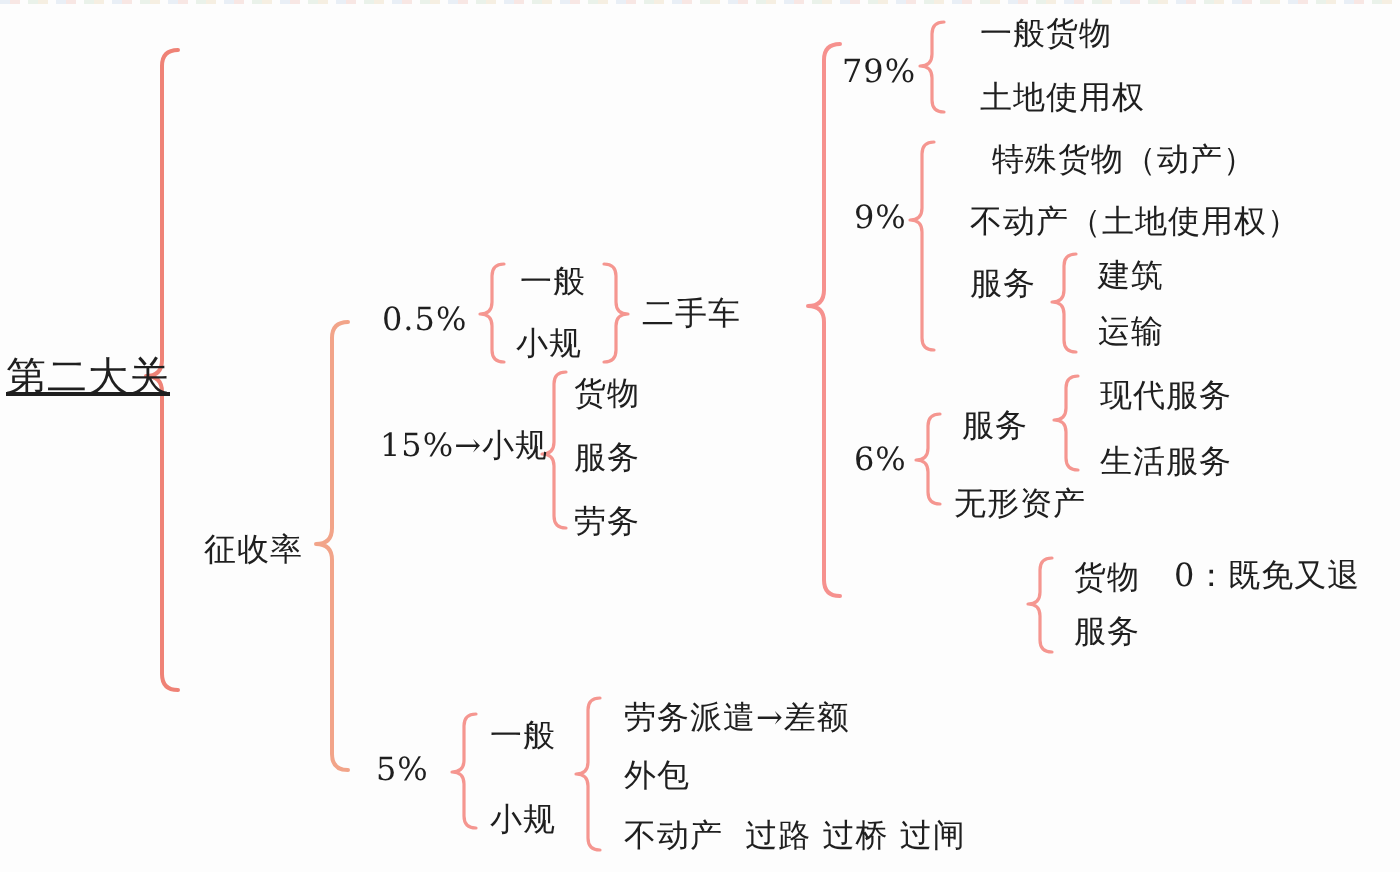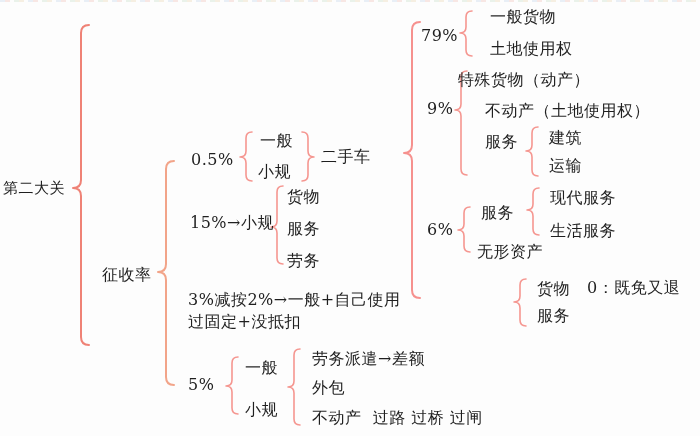--- a/index.html
+++ b/index.html
@@ -14,21 +14,21 @@
     background:repeating-linear-gradient(90deg,
       #e9eff6 0 5px,#f8e7e4 5px 10px,#fdfdfd 10px 14px,
       #eaf2ea 14px 19px,#f6efe2 19px 24px,#fdfdfd 24px 28px);
   }
   .braces{position:absolute;left:0;top:0;}
   .braces path{fill:none;stroke-linecap:round;stroke-linejoin:round;}
   .t{
     position:absolute;color:#1f1f1f;font-size:16px;line-height:18px;
     white-space:pre;letter-spacing:0.5px;text-align:right;
   }
-  .t.root{font-size:15px;}
+  .t.root{font-size:20px;text-decoration:underline;}
 </style>
 </head>
 <body>
 
 <div class="canvas">
 
   <div class="topline"></div>
 
   <svg class="braces" width="700" height="436" viewBox="0 0 700 436">
     <path stroke-width="2" d="M89,25 Q81,25 81,33 L81,180 Q81,188 73,188 Q81,188 81,196 L81,337 Q81,345 89,345" stroke="#ef8276"></path>
@@ -48,21 +48,21 @@
   </svg>
 
   <div class="t root" style="left:3px;top:179px">第二大关</div>
 
 
   <div class="t" style="left:421px;top:27px">79%</div>
   <div class="t" style="left:490px;top:8px">一般货物</div>
   <div class="t" style="left:490px;top:40px">土地使用权</div>
 
   <div class="t" style="left:427px;top:100px">9%</div>
-  <div class="t" style="left:458px;top:71px">特殊货物（动产）</div>
+  <div class="t" style="left:496px;top:71px">特殊货物（动产）</div>
   <div class="t" style="left:485px;top:102px">不动产（土地使用权）</div>
   <div class="t" style="left:485px;top:133px">服务</div>
   <div class="t" style="left:549px;top:129px">建筑</div>
   <div class="t" style="left:549px;top:157px">运输</div>
 
   <div class="t" style="left:427px;top:221px">6%</div>
   <div class="t" style="left:481px;top:204px">服务</div>
   <div class="t" style="left:550px;top:189px">现代服务</div>
   <div class="t" style="left:550px;top:222px">生活服务</div>
   <div class="t" style="left:477px;top:243px">无形资产</div>
@@ -76,22 +76,20 @@
   <div class="t" style="left:191px;top:151px">0.5%</div>
   <div class="t" style="left:260px;top:132px">一般</div>
   <div class="t" style="left:258px;top:163px">小规</div>
   <div class="t" style="left:321px;top:148px">二手车</div>
 
   <div class="t" style="left:190px;top:214px">15%→小规</div>
   <div class="t" style="left:287px;top:188px">货物</div>
   <div class="t" style="left:287px;top:220px">服务</div>
   <div class="t" style="left:287px;top:252px">劳务</div>
 
-  <div class="t" style="left:188px;top:291px">3%减按2%→一般+自己使用</div>
-  <div class="t" style="left:188px;top:313px">过固定+没抵扣</div>
 
   <div class="t" style="left:188px;top:376px">5%</div>
   <div class="t" style="left:245px;top:359px">一般</div>
   <div class="t" style="left:245px;top:401px">小规</div>
   <div class="t" style="left:312px;top:350px">劳务派遣→差额</div>
   <div class="t" style="left:312px;top:379px">外包</div>
   <div class="t" style="left:312px;top:409px">不动产  过路 过桥 过闸</div>
 
 </div>
 

